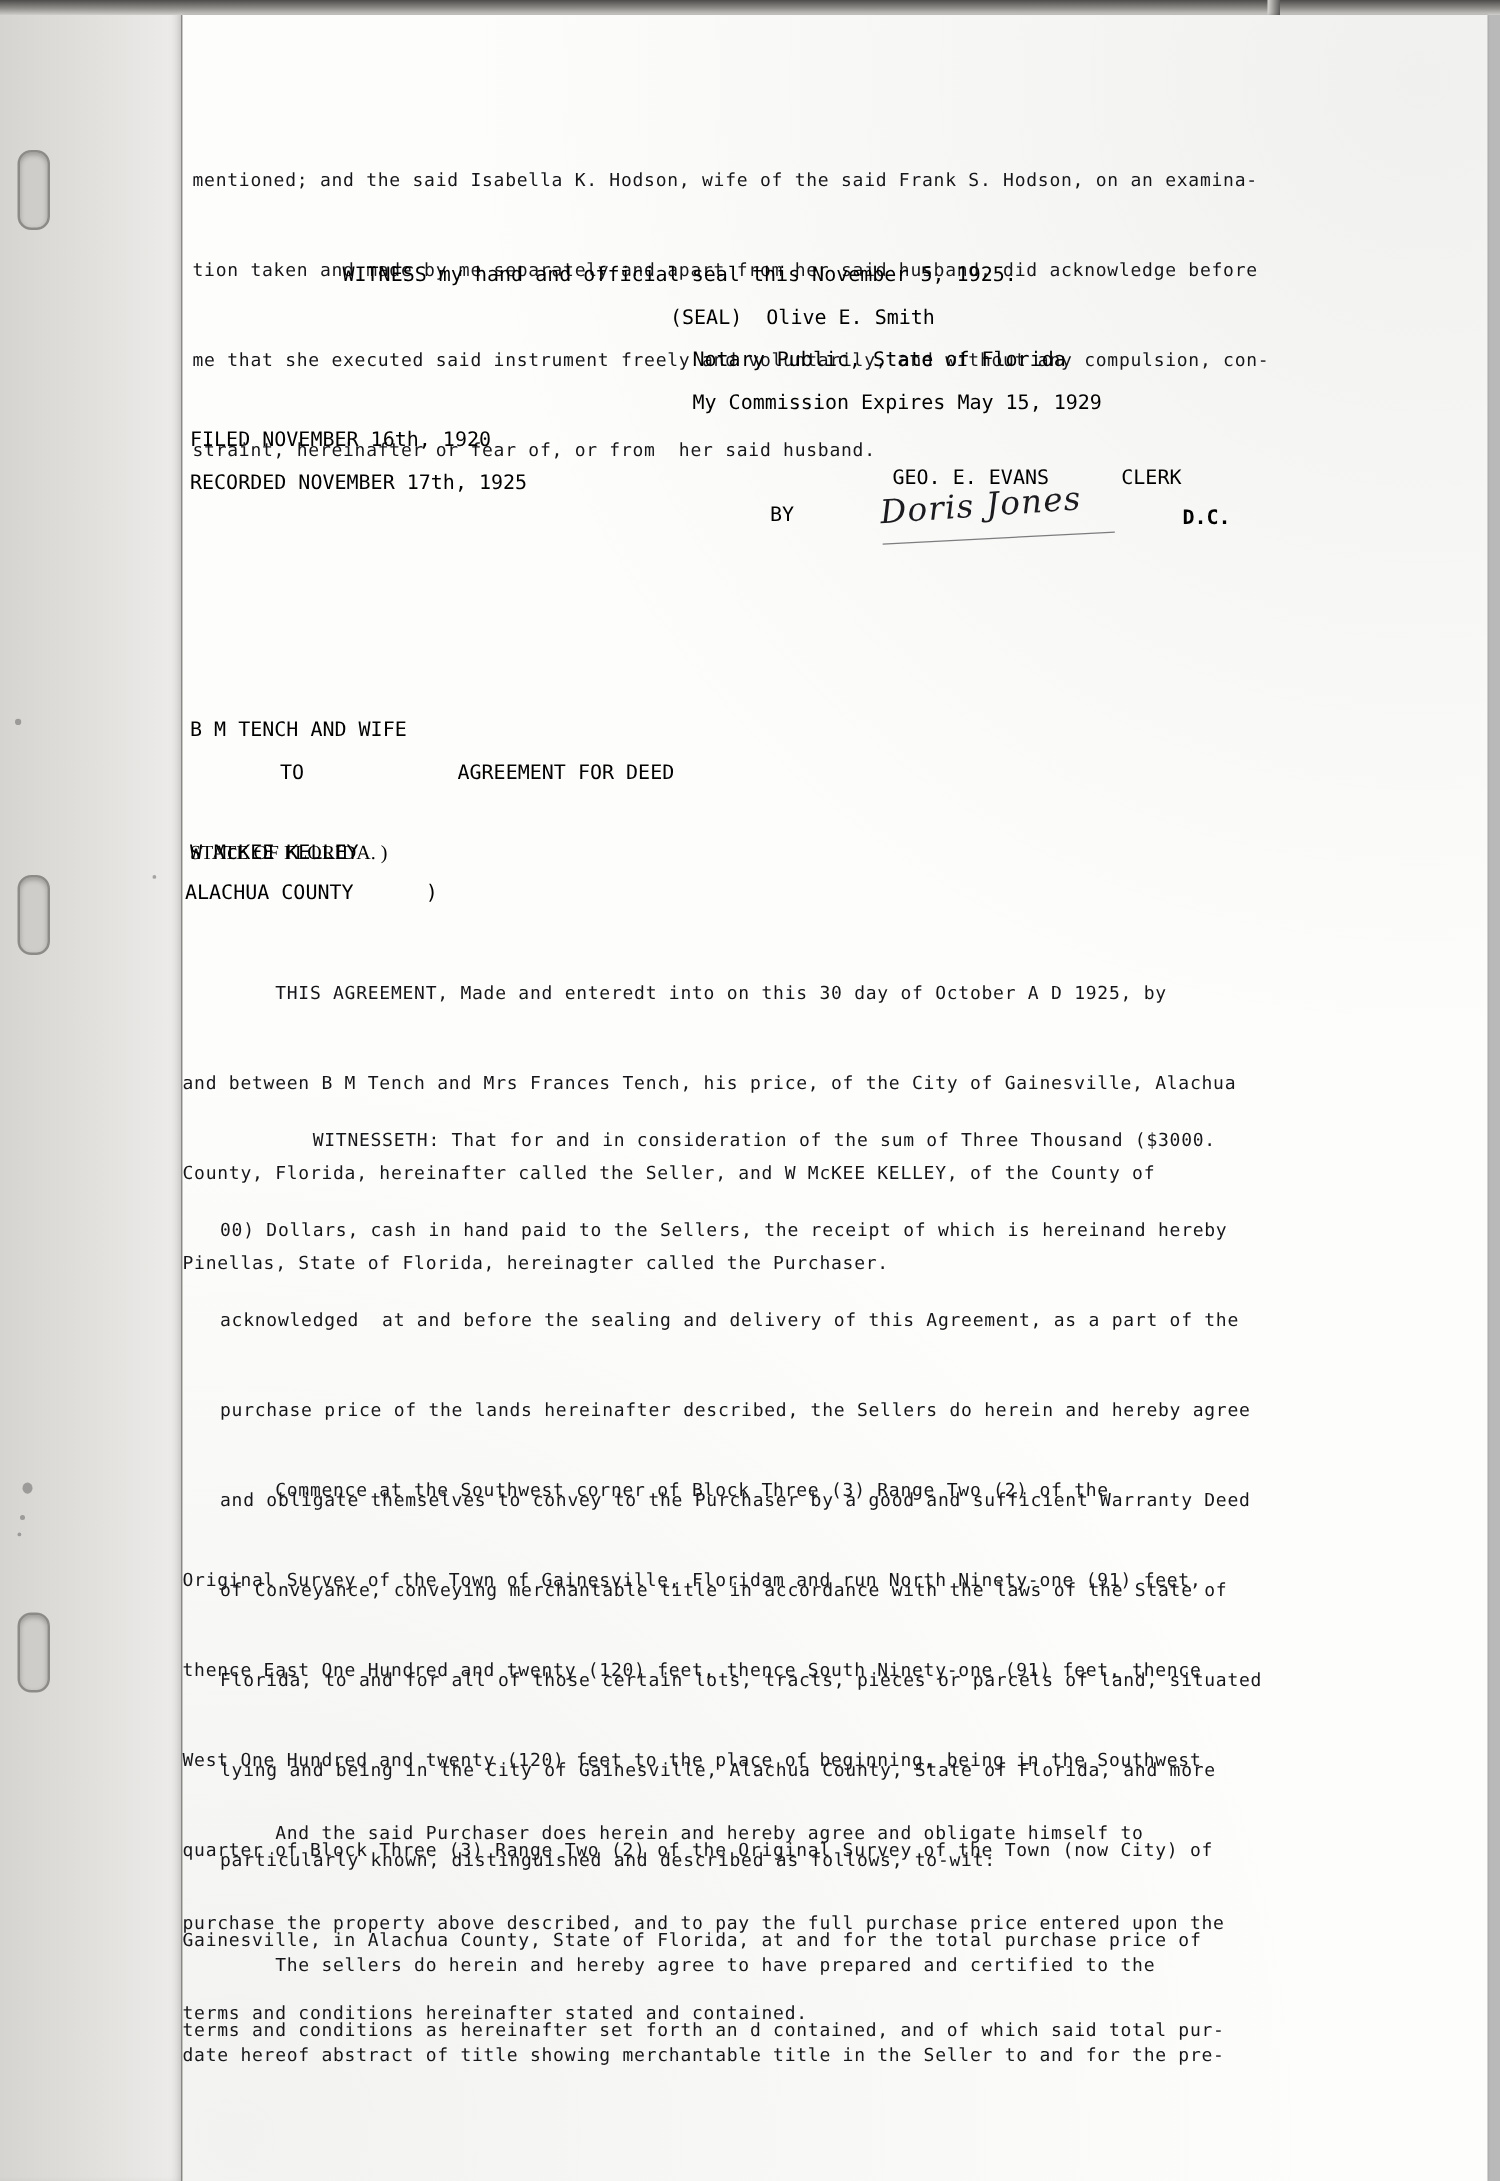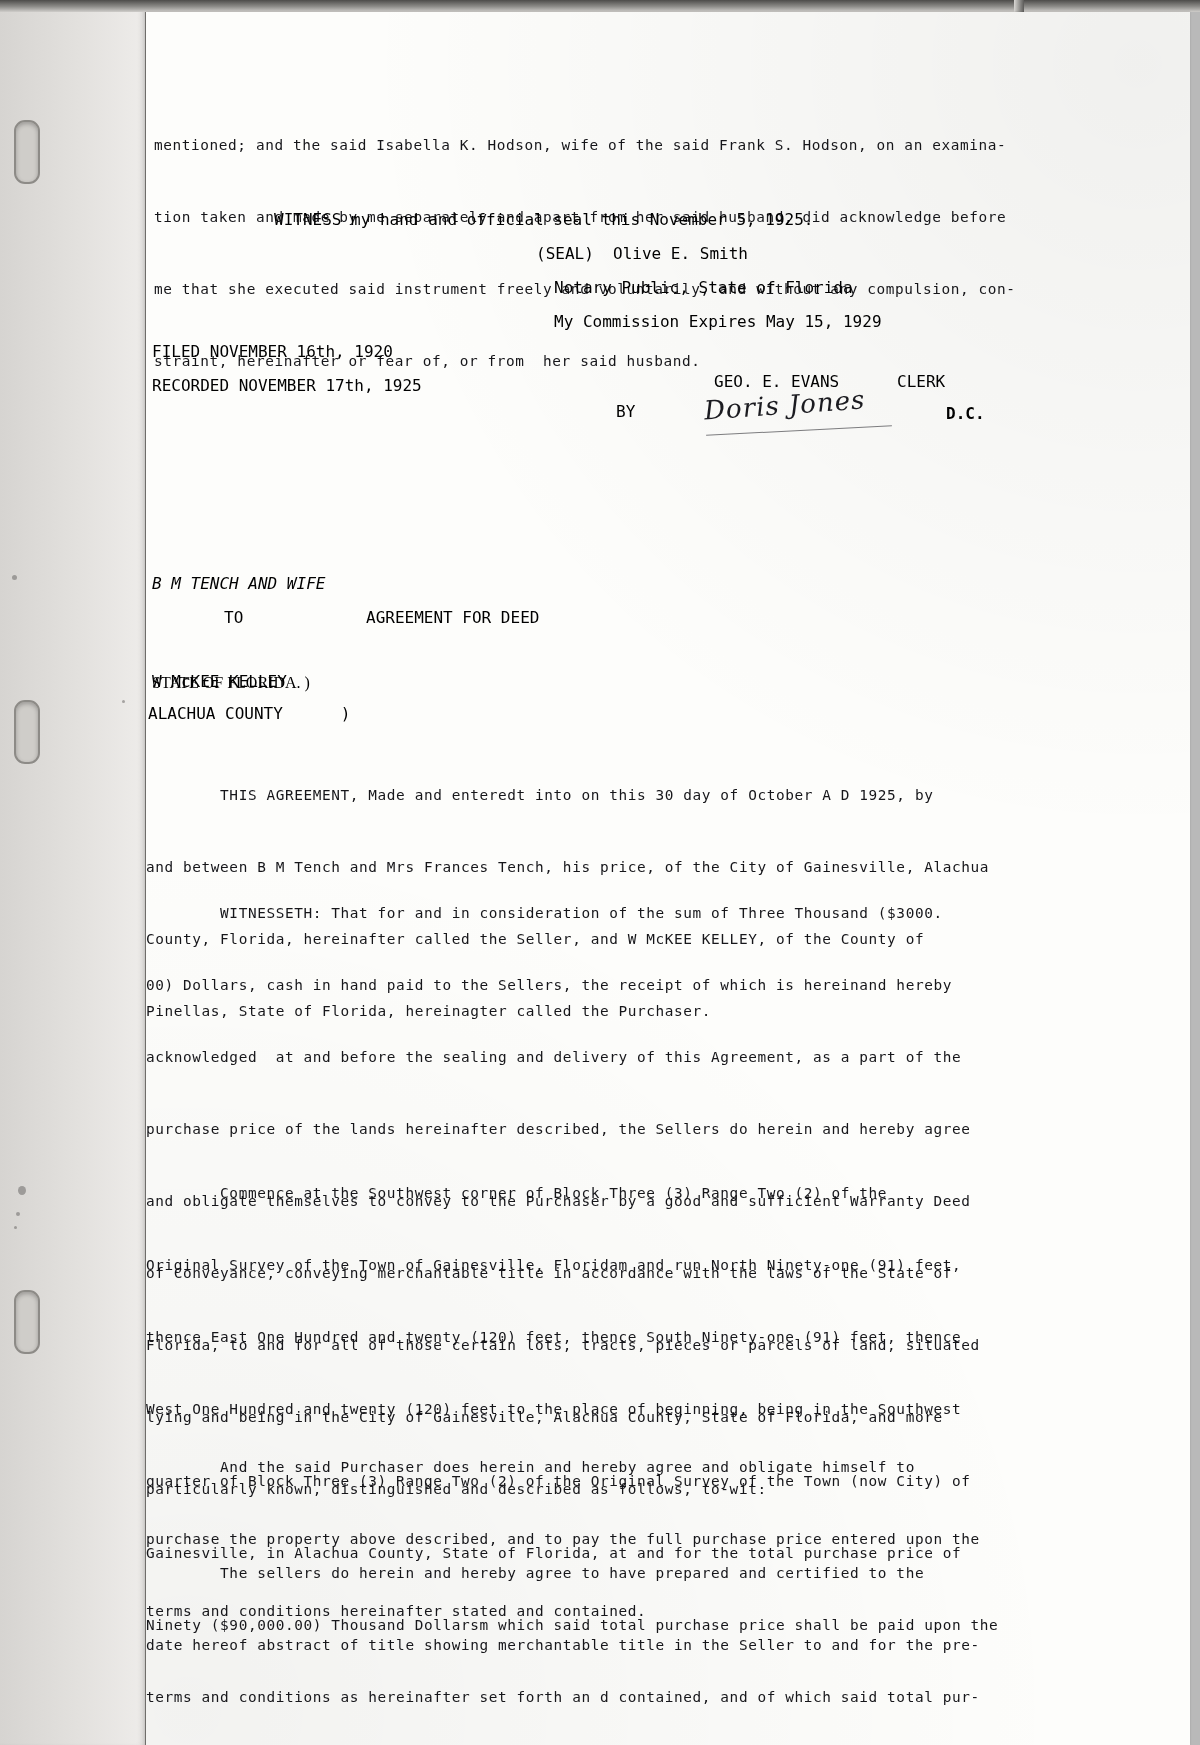--- a/index.html
+++ b/index.html
@@ -164,54 +164,53 @@
       <div class="block" style="left:6px; top:330px;">FILED NOVEMBER 16th, 1920</div>
       <div class="block" style="left:6px; top:364px;">RECORDED NOVEMBER 17th, 1925</div>
 
       <div class="block" style="left:568px; top:360px;">GEO. E. EVANS      CLERK</div>
       <div class="block" style="left:470px; top:390px;">BY</div>
       <div class="block" style="left:800px; top:392px; font-weight:bold;">D.C.</div>
 
       <div class="sig" style="left:558px; top:378px;">Doris Jones</div>
       <div class="sig-underline" style="left:560px; top:418px; width:186px;"></div>
 
-      <div class="block" style="left:6px; top:562px;font-style:italic;">B M TENCH AND WIFE</div>
+      <div class="block" style="left:6px; top:562px;">B M TENCH AND WIFE</div>
       <div class="block" style="left:78px; top:596px;">TO</div>
       <div class="block" style="left:220px; top:596px;">AGREEMENT FOR DEED</div>
       <div class="block" style="left:6px; top:660px;">W McKEE KELLEY</div>
       <div class="block" style="left:6px; top:662px;font-family:Liberation Serif, serif;">STATE OF FLORIDA. )</div>
       <div class="block" style="left:2px; top:692px;">ALACHUA COUNTY      )</div>
 
       <div class="block" style="left:0px; top:728px;">
         <p class="line">        THIS AGREEMENT, Made and enteredt into on this 30 day of October A D 1925, by</p>
         <p class="line">and between B M Tench and Mrs Frances Tench, his price, of the City of Gainesville, Alachua</p>
         <p class="line">County, Florida, hereinafter called the Seller, and W McKEE KELLEY, of the County of</p>
         <p class="line">Pinellas, State of Florida, hereinagter called the Purchaser.</p>
       </div>
 
-      <div class="block" style="left:0px; top:846px;">
+      <div class="block" style="left:0px; top:846px;padding-left:30px;">
         <p class="line">        WITNESSETH: That for and in consideration of the sum of Three Thousand ($3000.</p>
         <p class="line">00) Dollars, cash in hand paid to the Sellers, the receipt of which is hereinand hereby</p>
         <p class="line">acknowledged  at and before the sealing and delivery of this Agreement, as a part of the</p>
         <p class="line">purchase price of the lands hereinafter described, the Sellers do herein and hereby agree</p>
         <p class="line">and obligate themselves to convey to the Purchaser by a good and sufficient Warranty Deed</p>
         <p class="line">of Conveyance, conveying merchantable title in accordance with the laws of the State of</p>
         <p class="line">Florida, to and for all of those certain lots, tracts, pieces or parcels of land, situated</p>
         <p class="line">lying and being in the City of Gainesville, Alachua County, State of Florida, and more</p>
         <p class="line">particularly known, distinguished and described as follows, to-wit:</p>
       </div>
 
       <div class="block" style="left:0px; top:1126px;">
         <p class="line">        Commence at the Southwest corner of Block Three (3) Range Two (2) of the</p>
         <p class="line">Original Survey of the Town of Gainesville, Floridam and run North Ninety-one (91) feet,</p>
         <p class="line">thence East One Hundred and twenty (120) feet, thence South Ninety-one (91) feet, thence</p>
         <p class="line">West One Hundred and twenty (120) feet to the place of beginning, being in the Southwest</p>
         <p class="line">quarter of Block Three (3) Range Two (2) of the Original Survey of the Town (now City) of</p>
         <p class="line">Gainesville, in Alachua County, State of Florida, at and for the total purchase price of</p>
-        <p class="line">Ninety ($90,000.00) Thousand Dollarsm which said total purchase price shall be paid upon the</p>
         <p class="line">terms and conditions as hereinafter set forth an d contained, and of which said total pur-</p>
         
       </div>
 
       <div class="block" style="left:0px; top:1400px;">
         <p class="line">        And the said Purchaser does herein and hereby agree and obligate himself to</p>
         <p class="line">purchase the property above described, and to pay the full purchase price entered upon the</p>
         <p class="line">terms and conditions hereinafter stated and contained.</p>
       </div>
 

